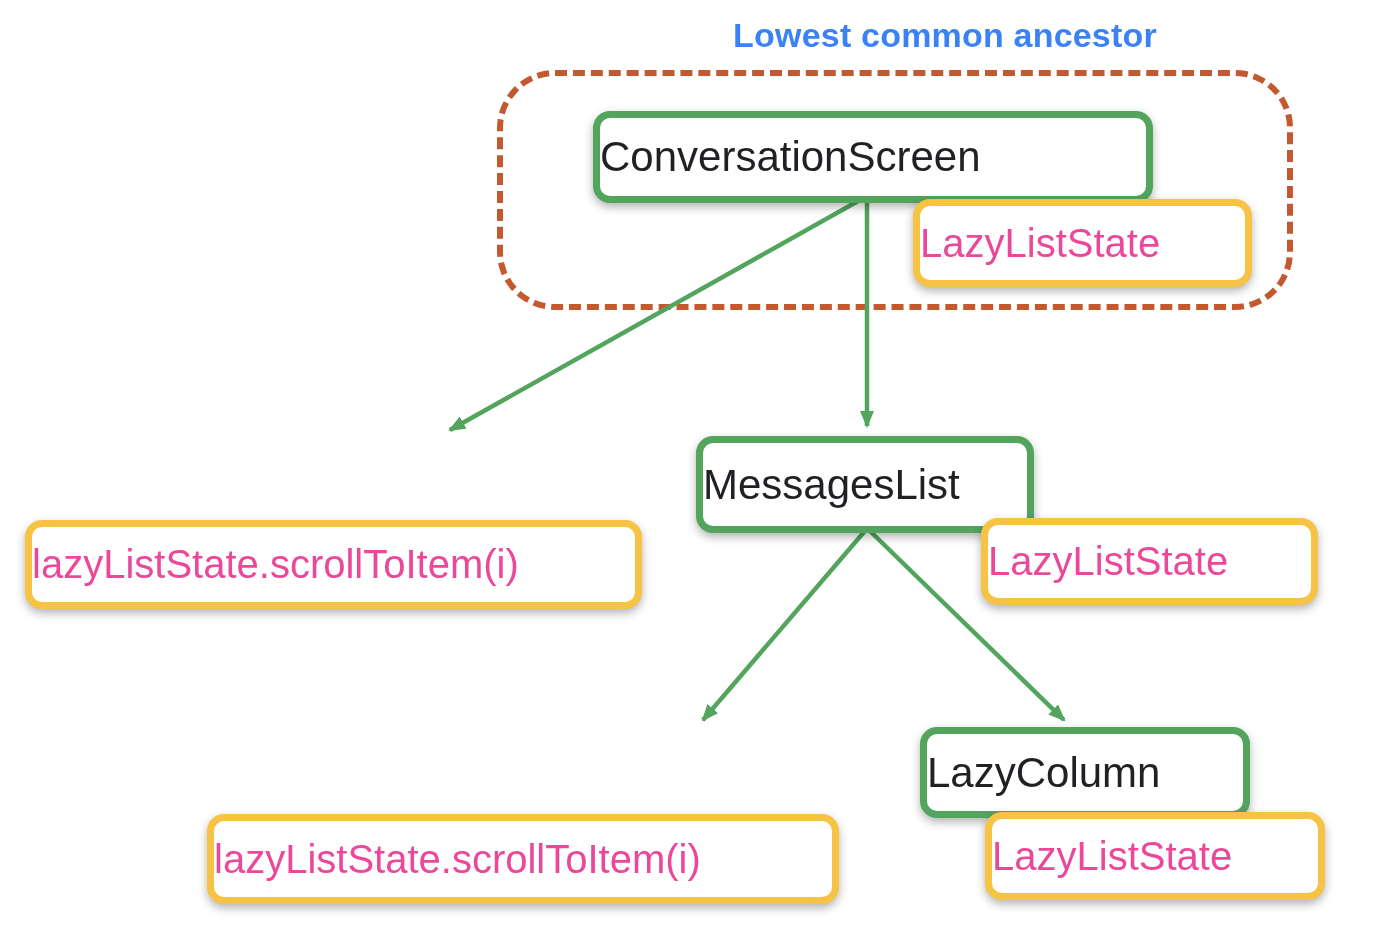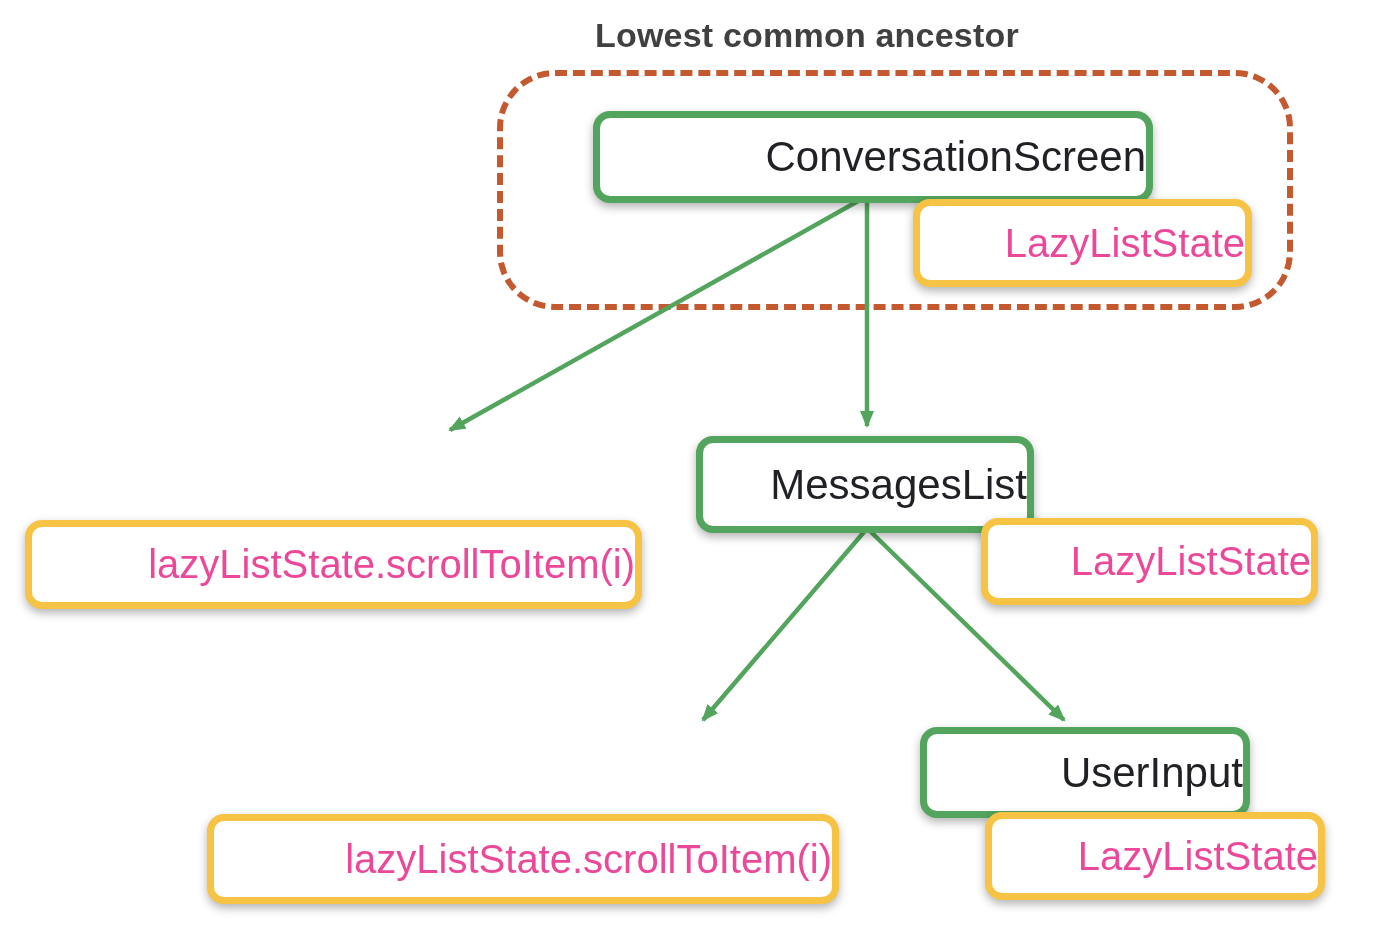--- a/index.html
+++ b/index.html
@@ -13,24 +13,24 @@
     width: 1388px;
     height: 942px;
     background: #ffffff;
     overflow: hidden;
   }
   .title {
     position: absolute;
     left: 595px;
     top: 16px;
     width: 700px;
-    text-align: left;
+    text-align: center;
     font-size: 34px;
     font-weight: 700;
-    color: #404040;
+    color: #3b82f6;
     letter-spacing: 0.2px;
   }
   .ancestor-region {
     position: absolute;
     left: 497px;
     top: 70px;
     width: 796px;
     height: 240px;
     border: 6px dashed #C4592F;
     border-radius: 58px;
@@ -43,21 +43,21 @@
     left: 0;
     top: 0;
     z-index: 2;
   }
   .node {
     position: absolute;
     box-sizing: border-box;
     background: #ffffff;
     display: flex;
     align-items: center;
-    justify-content: flex-end;
+    justify-content: flex-start;
     box-shadow: 0 4px 10px rgba(0,0,0,0.30);
   }
   .node-green {
     border: 7px solid #53A45D;
     border-radius: 17px;
     font-size: 42px;
     color: #1f2125;
     z-index: 3;
   }
   .node-yellow {
@@ -93,21 +93,21 @@
     <span>ConversationScreen</span>
   </div>
 
 
   <div class="node node-green" style="left:696px; top:436px; width:338px; height:97px;">
     <span>MessagesList</span>
   </div>
 
 
   <div class="node node-green" style="left:920px; top:727px; width:330px; height:91px;">
-    <span>UserInput</span>
+    <span>LazyColumn</span>
   </div>
 
   <div class="node node-yellow" style="left:913px; top:199px; width:339px; height:88px;">
     <span>LazyListState</span>
   </div>
 
   <div class="node node-yellow" style="left:25px; top:520px; width:617px; height:89px;">
     <span>lazyListState.scrollToItem(i)</span>
   </div>
 

